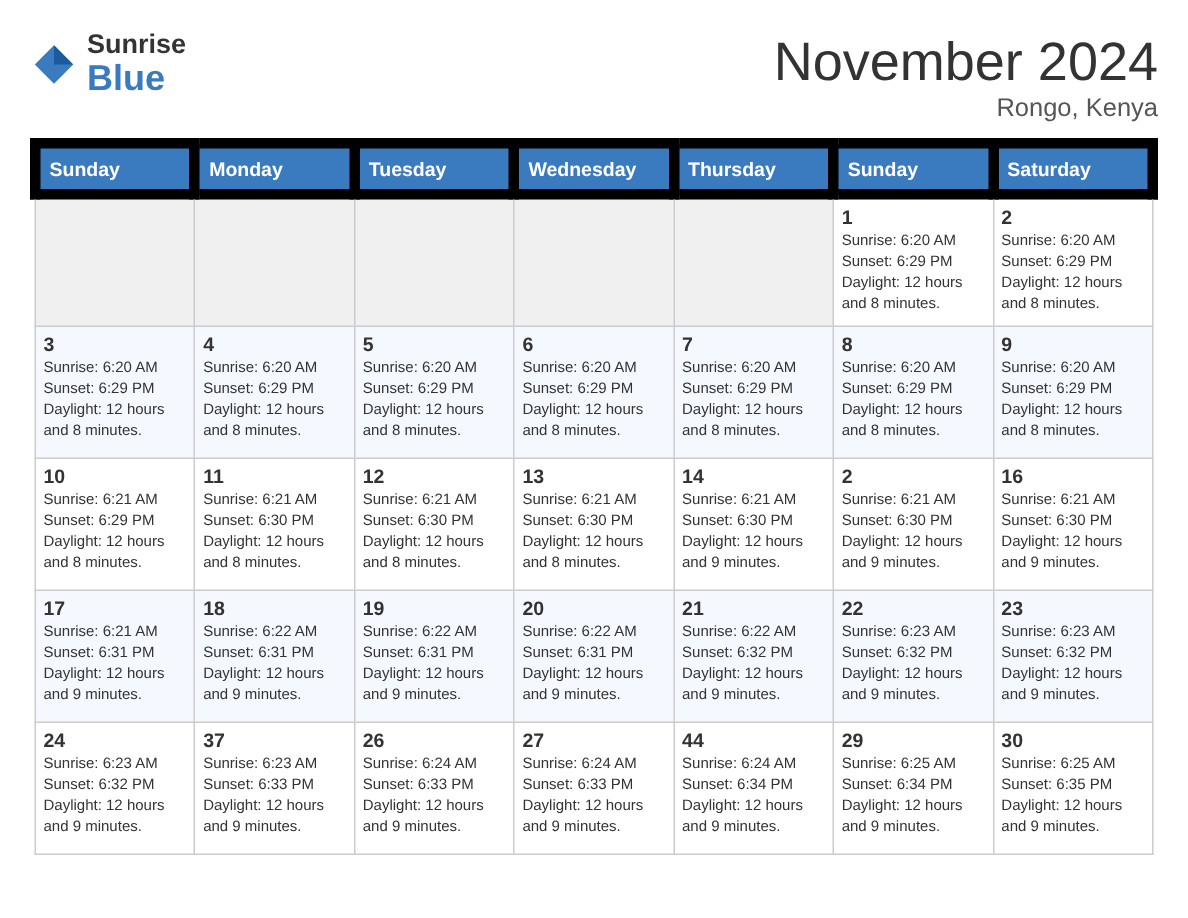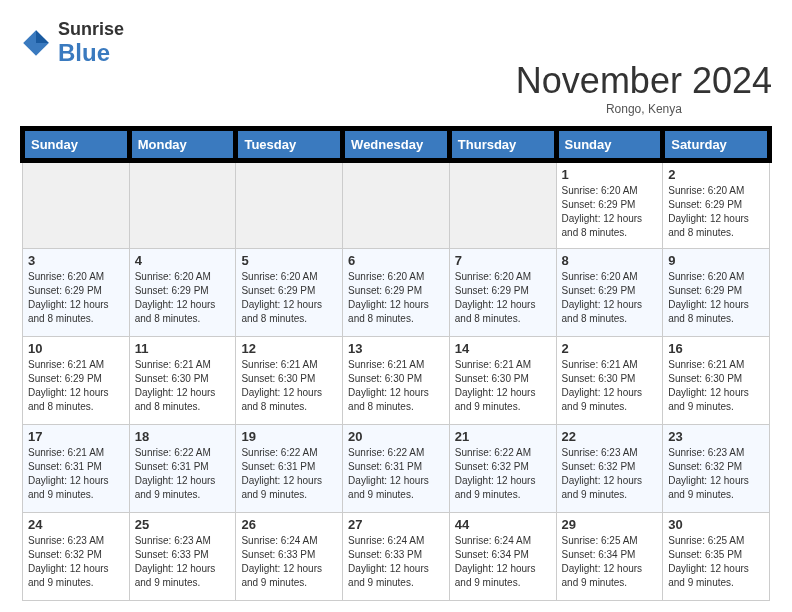--- a/index.html
+++ b/index.html
@@ -34,45 +34,44 @@
     .logo-blue {
       font-size: 24px;
       font-weight: bold;
       color: #3a7abf;
     }
     .logo-icon {
       width: 32px;
       height: 32px;
     }
     .title-block {
-      text-align: center;
-      margin-top: 40px;
+      text-align: right;
     }
     .month-title {
       font-size: 36px;
       font-weight: normal;
       color: #333;
     }
     .location {
-      font-size: 12px;
+      font-size: 17px;
       color: #555;
     }
     table {
       width: 100%;
       border-collapse: collapse;
       table-layout: fixed;
     }
     thead tr th {
       background-color: #3a7abf;
       color: #fff;
       text-align: left;
       padding: 6px 6px;
       font-size: 13px;
       font-weight: bold;
-      border: 5px solid #000000;
+      border: 7px solid #000000;
     }
     tbody tr td {
       border: 1px solid #ccc;
       vertical-align: top;
       padding: 4px 5px;
       font-size: 10.5px;
       color: #333;
       height: 88px;
       background: #fff;
     }
@@ -279,21 +278,21 @@
         </td>
       </tr>
       <tr>
         <td>
           <span class="day-number">24</span>
           <div class="cell-info" style="white-space: pre-line;">Sunrise: 6:23 AM
 Sunset: 6:32 PM
 Daylight: 12 hours and 9 minutes.</div>
         </td>
         <td>
-          <span class="day-number">25</span>
+          <span class="day-number">37</span>
           <div class="cell-info" style="white-space: pre-line;">Sunrise: 6:23 AM
 Sunset: 6:33 PM
 Daylight: 12 hours and 9 minutes.</div>
         </td>
         <td>
           <span class="day-number">26</span>
           <div class="cell-info" style="white-space: pre-line;">Sunrise: 6:24 AM
 Sunset: 6:33 PM
 Daylight: 12 hours and 9 minutes.</div>
         </td>

